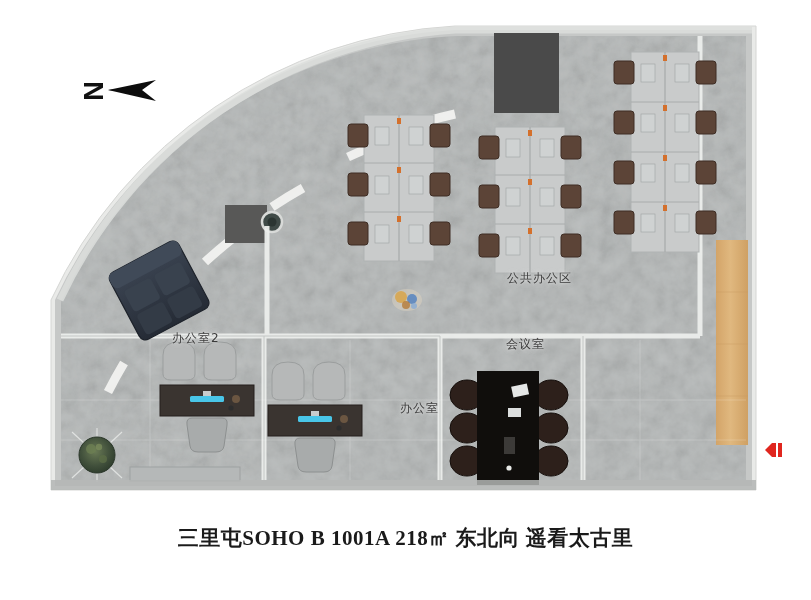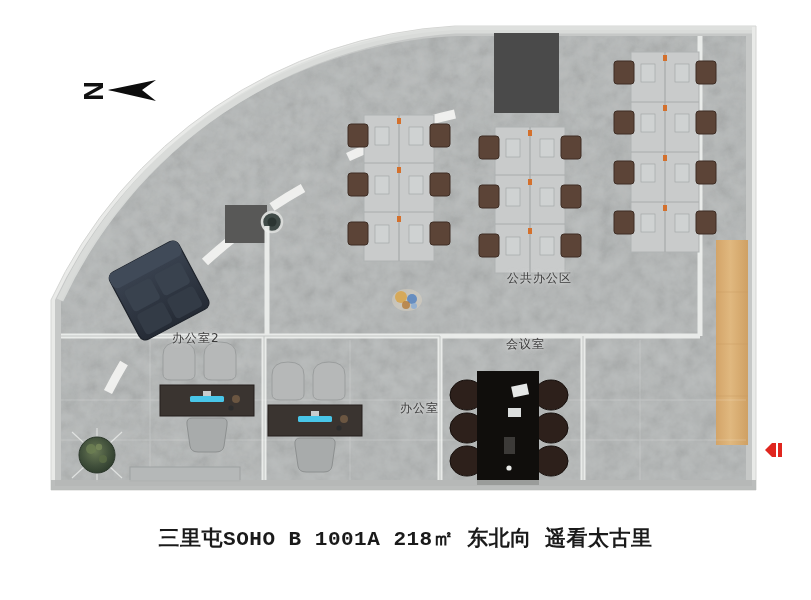--- a/index.html
+++ b/index.html
@@ -25,21 +25,21 @@
 
   
   #plan{position:absolute;left:0;top:0;width:811px;height:600px;}
 
   
   .caption{
     position:absolute;left:0;top:524px;width:811px;
     text-align:center;
     font-size:21px;font-weight:700;color:#1a1a1a;
     letter-spacing:.5px;
-    font-family:Liberation Mono, monospace;
+    font-family:Liberation Serif, serif;
     white-space:nowrap;
   }
 
   
   .room-label{
     position:absolute;
     font-size:12px;
     color:#3a3a3a;
     font-family:"DejaVu Sans","Liberation Sans",sans-serif;
     text-shadow:0 0 3px rgba(235,235,235,.95),0 0 6px rgba(235,235,235,.8);

